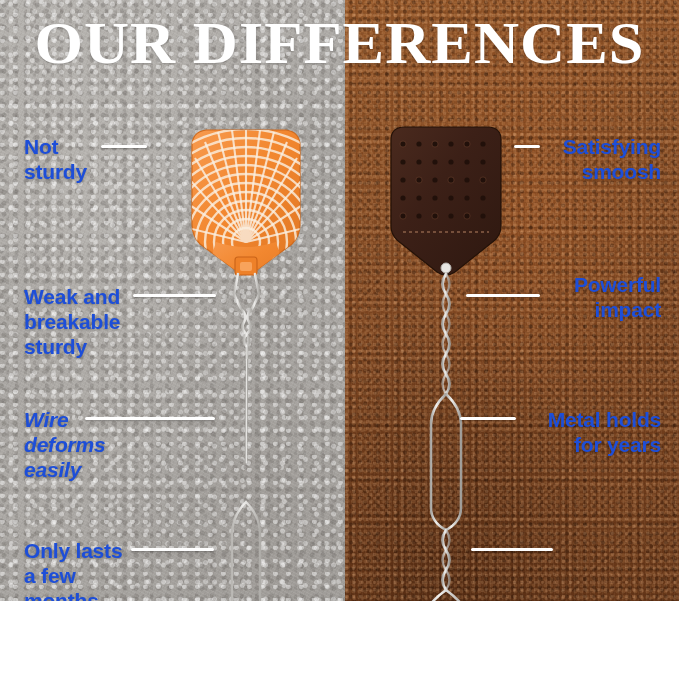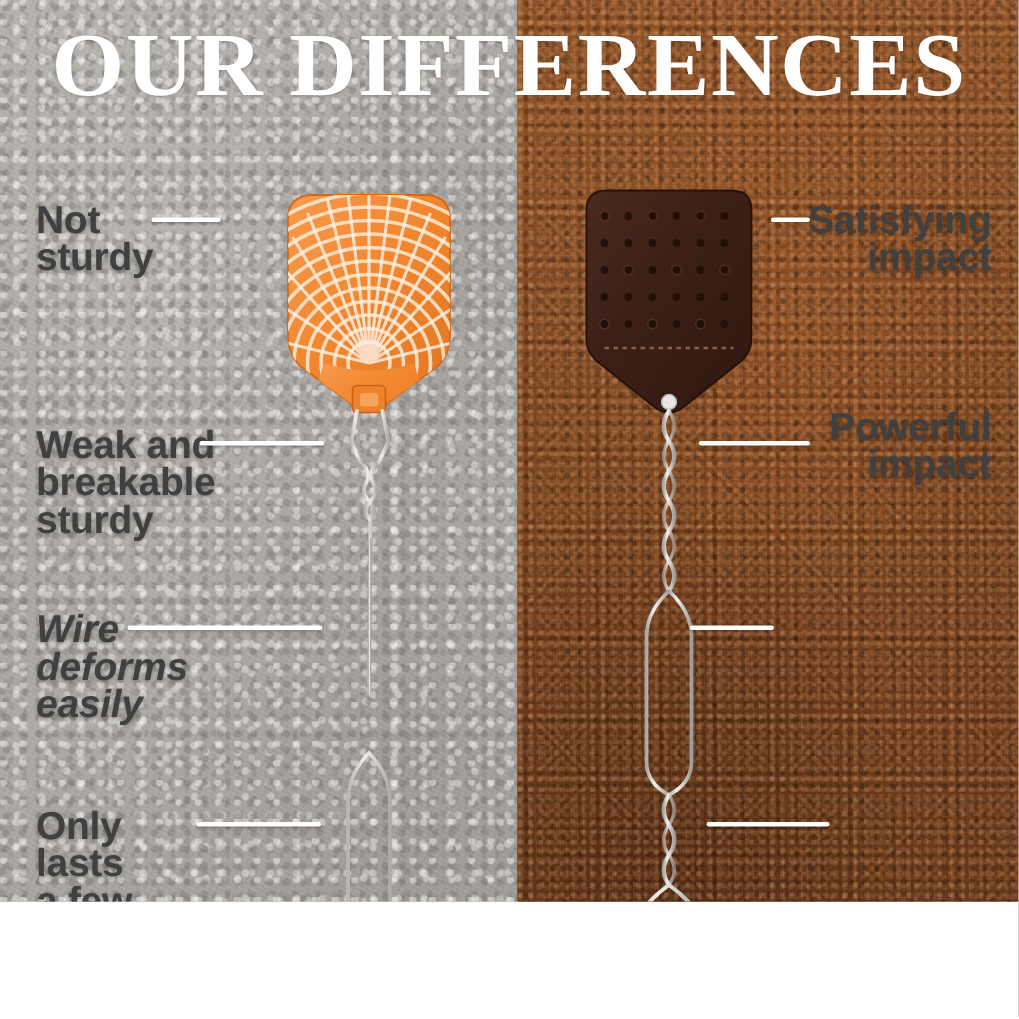--- a/index.html
+++ b/index.html
@@ -87,23 +87,23 @@
     transform: scaleX(1.04);
     transform-origin: 50% 50%;
     white-space: nowrap;
     text-shadow: 0 1px 2px rgba(0,0,0,.18);
     z-index: 9;
   }
 
   
   .label {
     position: absolute;
-    color: #404040;
+    color: #1d4ed8;
     font-weight: 700;
-    font-size: 26px;
+    font-size: 21px;
     line-height: 25px;
     letter-spacing: -.2px;
     white-space: pre-line;
     text-shadow: 0 1px 3px rgba(0,0,0,.28);
     z-index: 8;
   }
   .label.left  { text-align: left;  }
   .label.right { text-align: right; }
 
   .leader {
@@ -313,24 +313,26 @@
 deforms
 easily</div>
   <div class="leader" style="left:85px; top:417px; width:130px;"></div>
 
   <div class="label left" style="left:24px; top:538px; width:120px;">Only lasts
 a few
 months</div>
   <div class="leader" style="left:131px; top:548px; width:83px;"></div>
 
   <div class="label right" style="right:18px; top:134px; width:140px;">Satisfying
-impact</div>
+smoosh</div>
   <div class="leader" style="left:514px; top:145px; width:26px;"></div>
 
   <div class="label right" style="right:18px; top:272px; width:140px;">Powerful
 impact</div>
   <div class="leader" style="left:466px; top:294px; width:74px;"></div>
 
+  <div class="label right" style="right:18px; top:407px; width:160px;">Metal holds
+for years</div>
   <div class="leader" style="left:460px; top:417px; width:56px;"></div>
 
   <div class="leader" style="left:471px; top:548px; width:82px;"></div>
 
 </div>
 
 </body></html>

